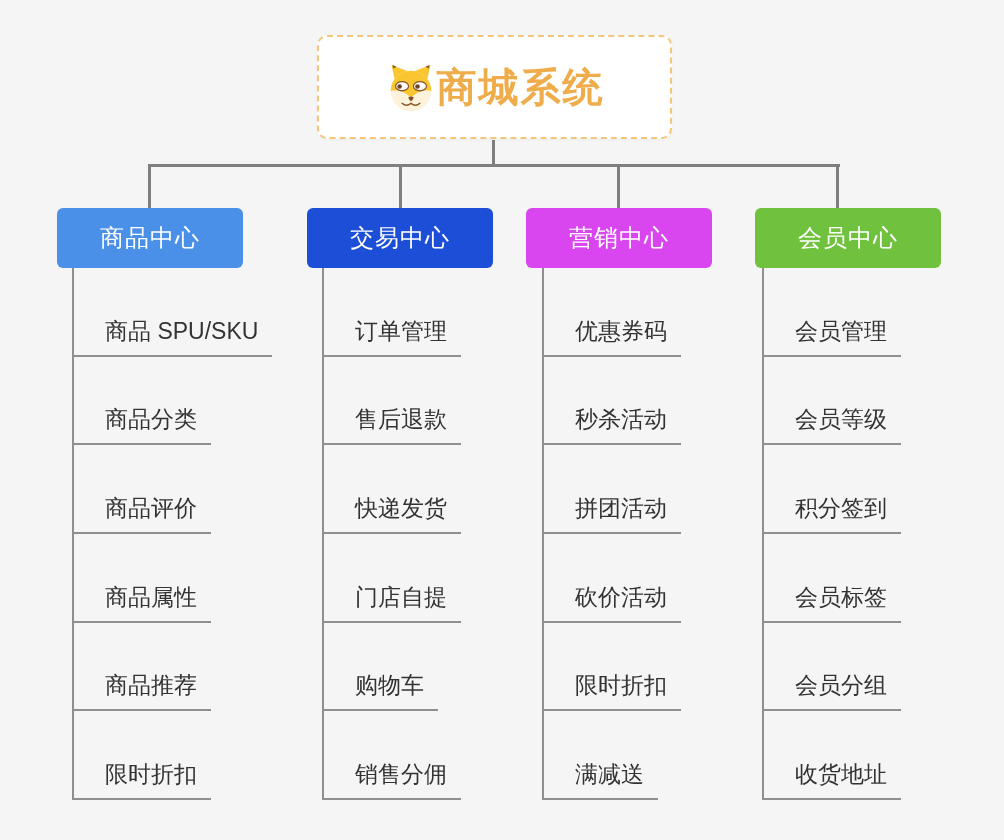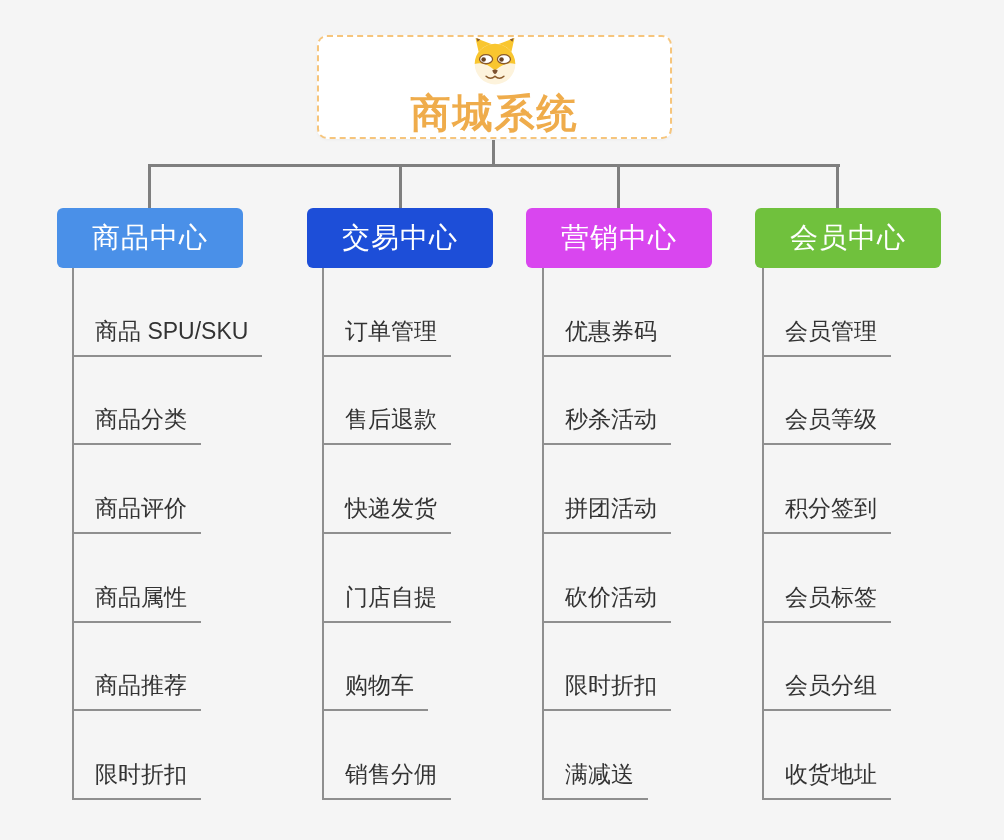--- a/index.html
+++ b/index.html
@@ -26,60 +26,59 @@
     position: absolute;
     left: 317px; top: 35px; width: 355px; height: 104px;
     background: #FFFFFF;
     border: 2px dashed #F6C57C;
     border-radius: 10px;
     box-sizing: border-box;
     display: flex; align-items: center; justify-content: center;
     gap: 0;
     box-shadow: 0 1px 3px rgba(0,0,0,0.04);
     z-index: 2;
-    flex-direction: column;
   }
   .root-label {
     font-size: 40px;
     font-weight: bold;
     letter-spacing: 2px;
     color: #EFAC4B;
     white-space: nowrap;
   }
   .doge { width: 52px; height: 52px; flex: 0 0 auto; }
   
   .branch-node {
     position: absolute; top: 208px; height: 60px; width: 186px;
     border-radius: 6px;
     display: flex; align-items: center; justify-content: center;
     z-index: 2;
   }
   .branch-label {
-    color: #FFFFFF; font-size: 28px; font-weight: 500;
+    color: #FFFFFF; font-size: 24px; font-weight: 500;
     letter-spacing: 1px; white-space: nowrap;
   }
   .branch-0 { left: 57px; }
   .branch-1 { left: 307px; }
   .branch-2 { left: 526px; }
   .branch-3 { left: 755px; }
   
   .children-col {
     position: absolute; top: 268px; height: 532px;
     border-left: 2px solid #8F8F8F;
     display: flex; flex-direction: column;
   }
   .col-0 { left: 72px; }
   .col-1 { left: 322px; }
   .col-2 { left: 542px; }
   .col-3 { left: 762px; }
   .topic-row { flex: 1; display: flex; align-items: flex-end; }
   .topic-item {
     display: inline-block;
     margin-left: -2px;
-    padding: 0 14px 8px 23px;
+    padding: 0 14px 8px 33px;
     border-bottom: 2px solid #8F8F8F;
     font-size: 23px;
     color: #333333;
     white-space: nowrap;
   }
 </style>
 </head>
 <body>
 
 <div id="canvas" style="background: rgb(245, 245, 245);">

